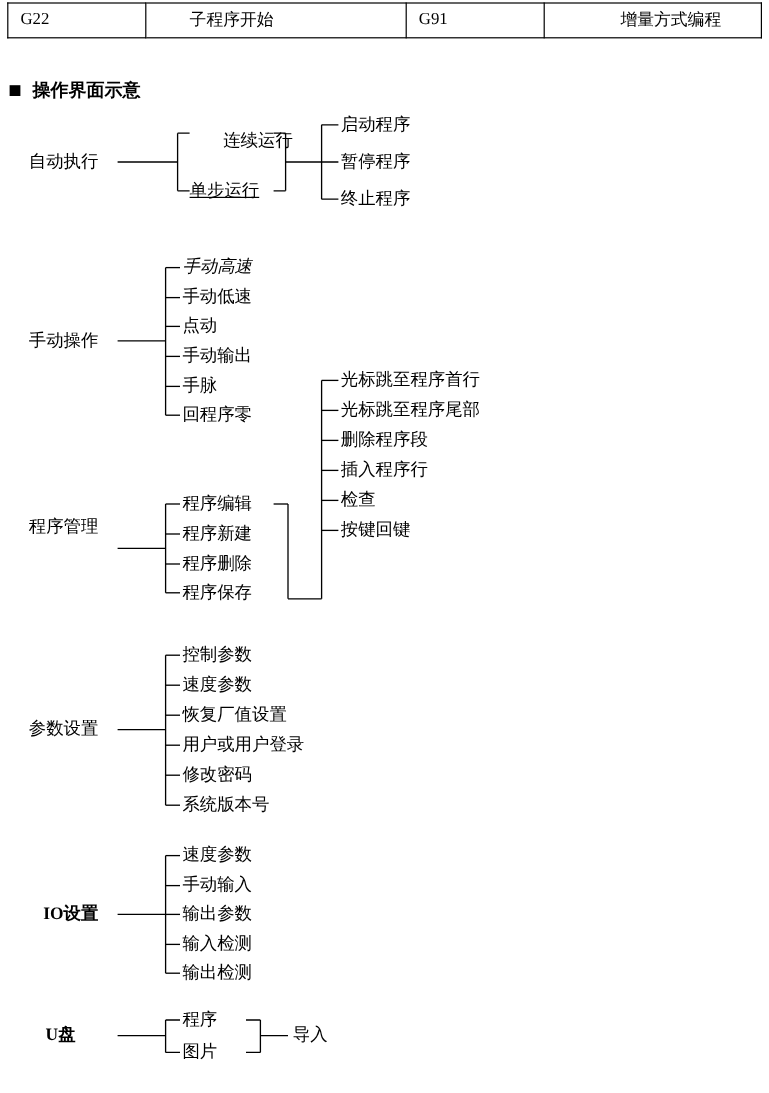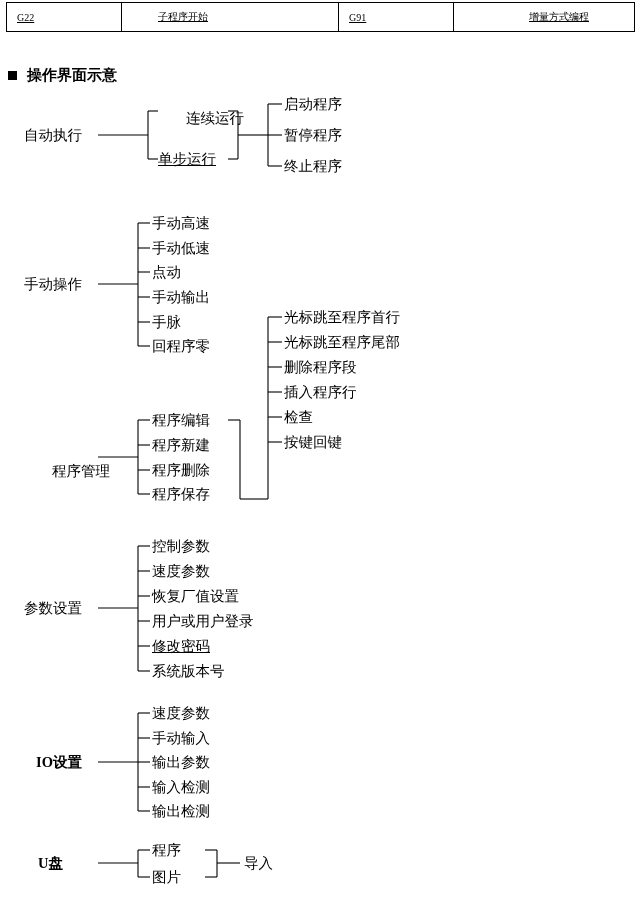--- a/index.html
+++ b/index.html
@@ -14,25 +14,24 @@
   
   .gtable{
     border-collapse:collapse;
     width:629px;
     margin:2px 0 0 6px;
     table-layout:fixed;
   }
   .gtable td{
     border:1px solid #000;
     height:28px;
-    font-size:10px;
+    font-size:14px;
     padding:0 0 0 10px;
     vertical-align:middle;
     font-family:"Liberation Serif","DejaVu Serif",serif;
-    text-decoration:underline;
   }
   .gtable td.code{width:104px;}
   .gtable td.desc{width:180px;text-align:left;padding-left:36px;}
   .gtable td.code2{width:104px;}
   .gtable td.desc2{text-align:center;padding-left:30px;}
 
   
   .sec-head{
     position:absolute;
     left:8px;top:66px;
@@ -158,45 +157,45 @@
   </svg>
 
   <div class="node" style="left:24px;top:44px;">自动执行</div>
   <div class="node" style="left:158px;top:27px;margin-left:28px;">连续运行</div>
   <div class="node" style="left:158px;top:68px;text-decoration:underline;">单步运行</div>
   <div class="node" style="left:284px;top:13px;">启动程序</div>
   <div class="node" style="left:284px;top:44px;">暂停程序</div>
   <div class="node" style="left:284px;top:75px;">终止程序</div>
 
   <div class="node" style="left:24px;top:193px;">手动操作</div>
-  <div class="node" style="left:152px;top:132px;">手动高速</div>
+  <div class="node" style="left:152px;top:132px;font-style:italic;">手动高速</div>
   <div class="node" style="left:152px;top:157px;">手动低速</div>
   <div class="node" style="left:152px;top:181px;">点动</div>
   <div class="node" style="left:152px;top:206px;">手动输出</div>
   <div class="node" style="left:152px;top:231px;">手脉</div>
   <div class="node" style="left:152px;top:255px;">回程序零</div>
 
-  <div class="node" style="left:24px;top:380px;margin-left:28px;">程序管理</div>
+  <div class="node" style="left:24px;top:348px;">程序管理</div>
   <div class="node" style="left:152px;top:329px;">程序编辑</div>
   <div class="node" style="left:152px;top:354px;">程序新建</div>
   <div class="node" style="left:152px;top:379px;">程序删除</div>
   <div class="node" style="left:152px;top:403px;">程序保存</div>
   <div class="node" style="left:284px;top:226px;">光标跳至程序首行</div>
   <div class="node" style="left:284px;top:251px;">光标跳至程序尾部</div>
   <div class="node" style="left:284px;top:276px;">删除程序段</div>
   <div class="node" style="left:284px;top:301px;">插入程序行</div>
   <div class="node" style="left:284px;top:326px;">检查</div>
   <div class="node" style="left:284px;top:351px;">按键回键</div>
 
   <div class="node" style="left:24px;top:517px;">参数设置</div>
   <div class="node" style="left:152px;top:455px;">控制参数</div>
   <div class="node" style="left:152px;top:480px;">速度参数</div>
   <div class="node" style="left:152px;top:505px;">恢复厂值设置</div>
   <div class="node" style="left:152px;top:530px;">用户或用户登录</div>
-  <div class="node" style="left:152px;top:555px;text-decoration:underline;">修改密码</div>
+  <div class="node" style="left:152px;top:555px;">修改密码</div>
   <div class="node" style="left:152px;top:580px;">系统版本号</div>
 
   <div class="node serif" style="left:36px;top:671px;font-weight:bold;">IO设置</div>
   <div class="node" style="left:152px;top:622px;">速度参数</div>
   <div class="node" style="left:152px;top:647px;">手动输入</div>
   <div class="node" style="left:152px;top:671px;">输出参数</div>
   <div class="node" style="left:152px;top:696px;">输入检测</div>
   <div class="node" style="left:152px;top:720px;">输出检测</div>
 
   <div class="node serif" style="left:38px;top:772px;font-weight:bold;">U盘</div>

